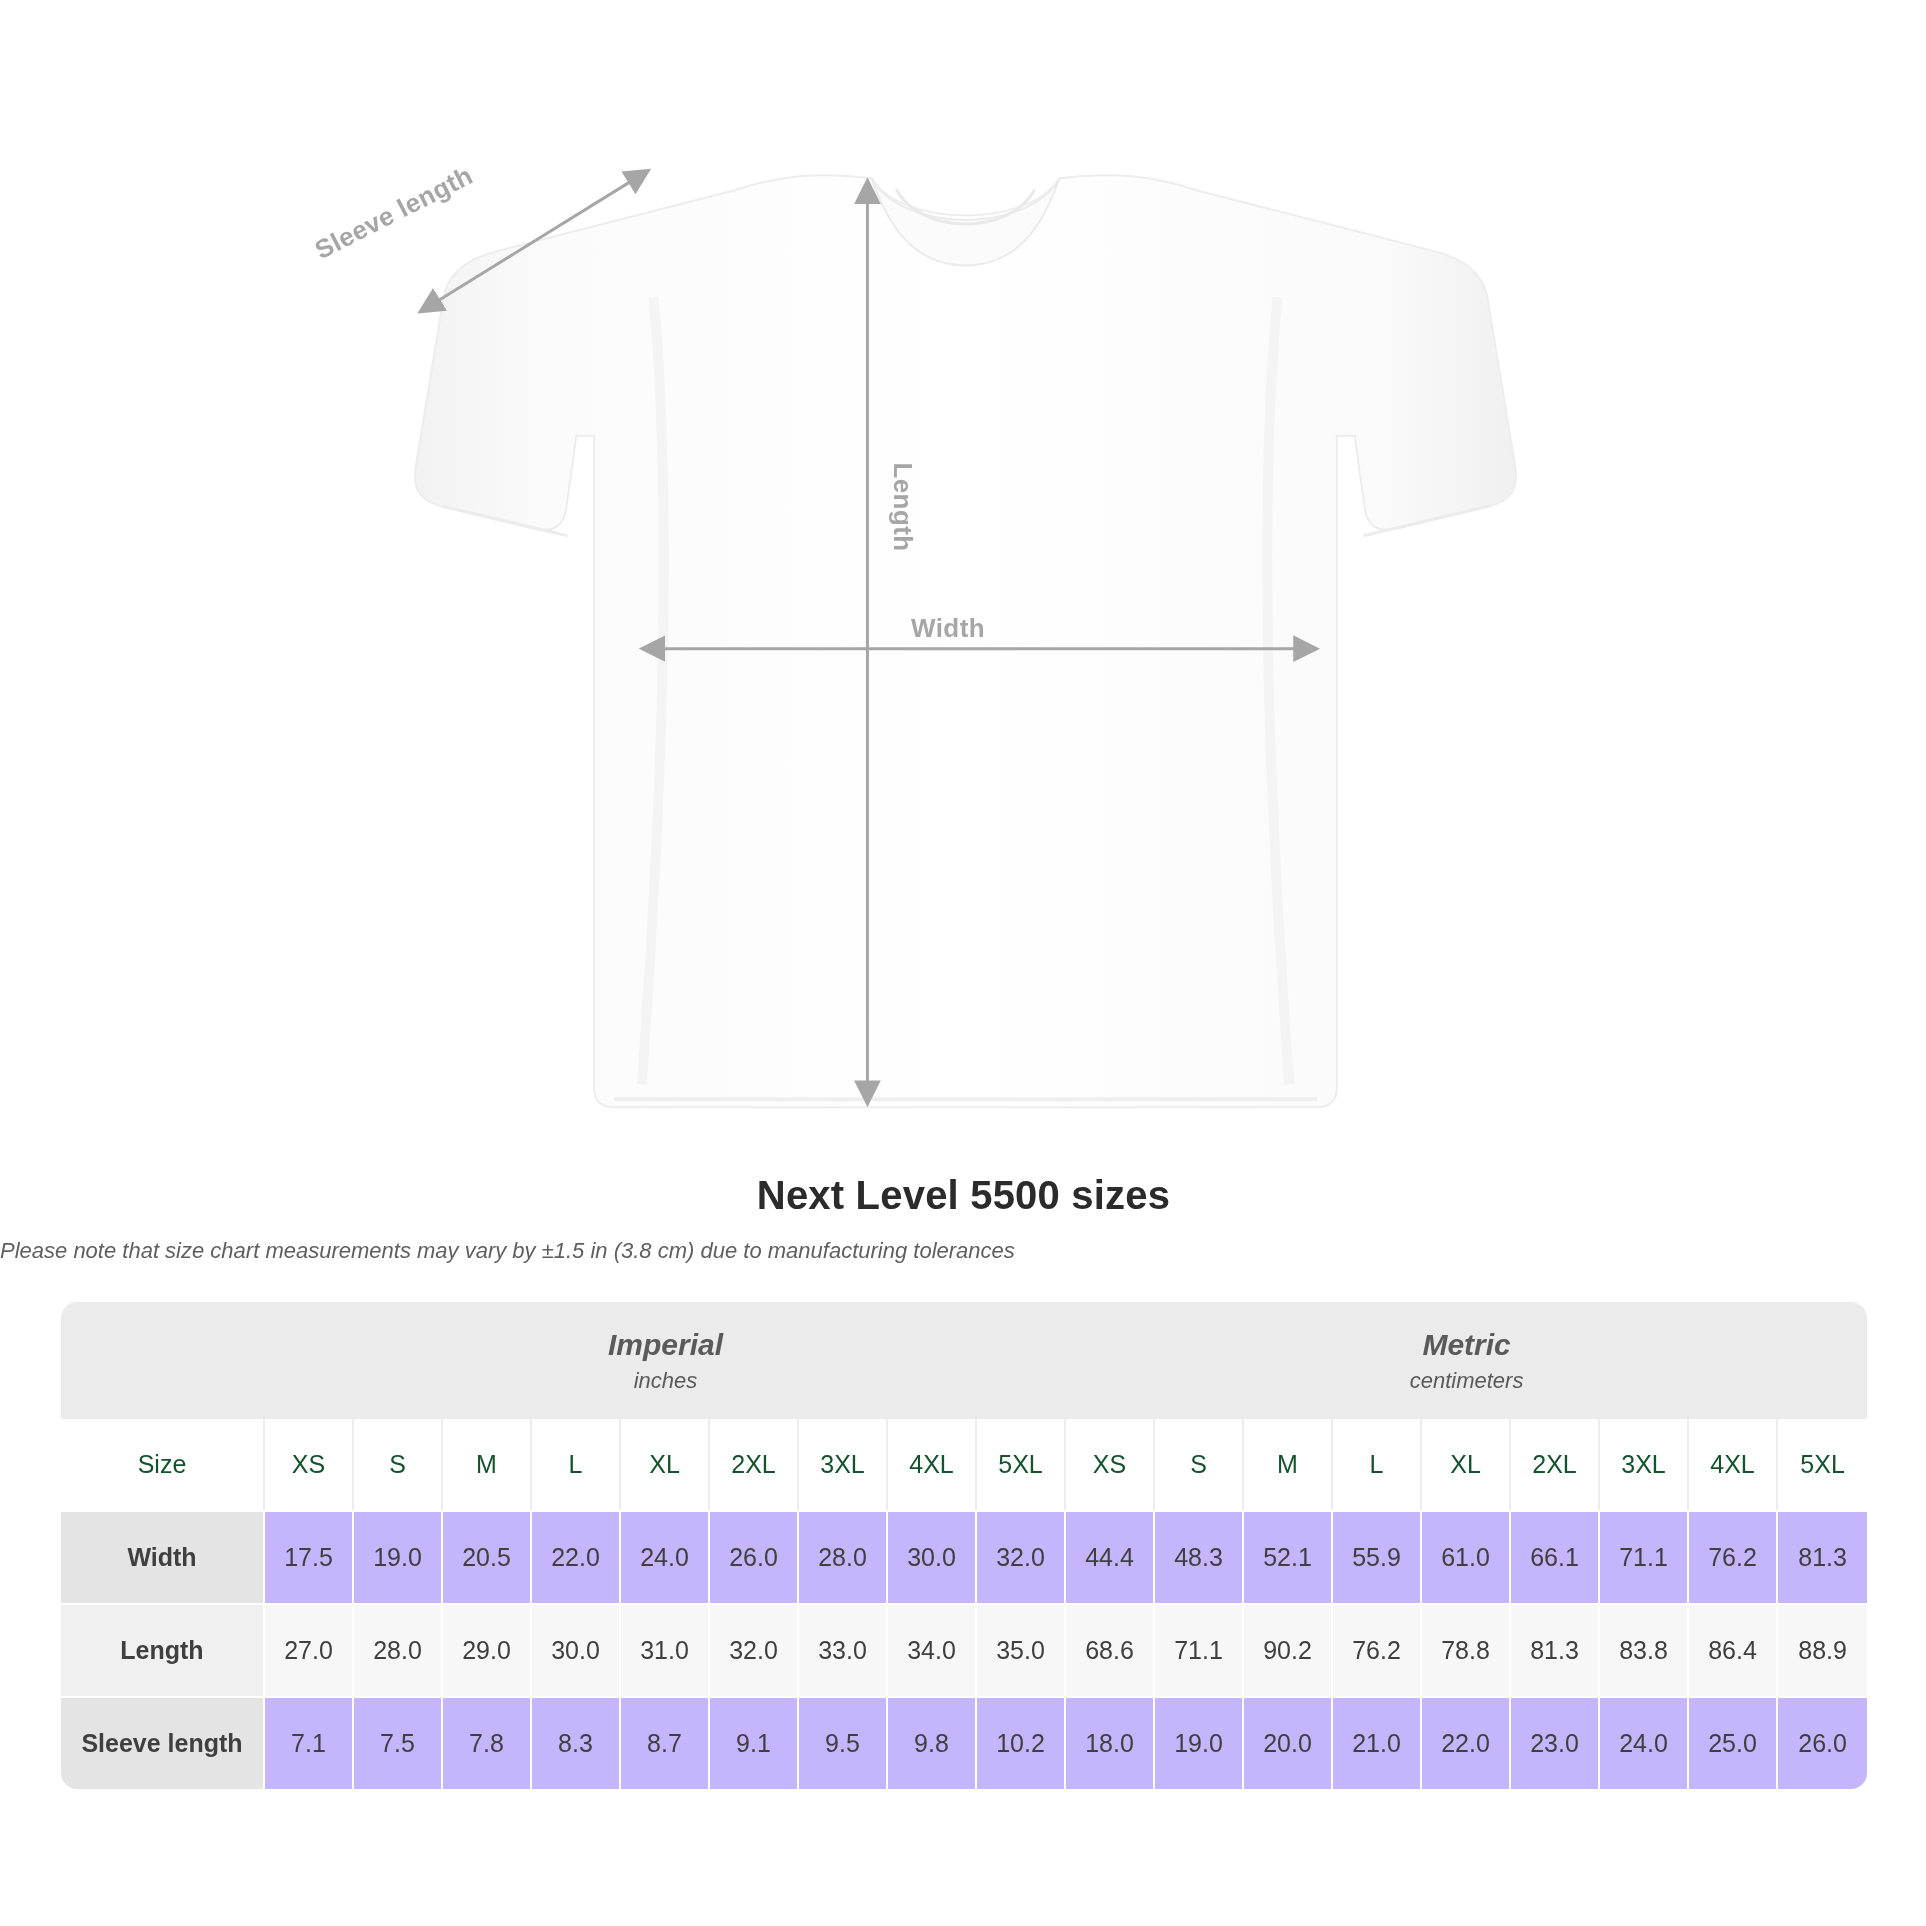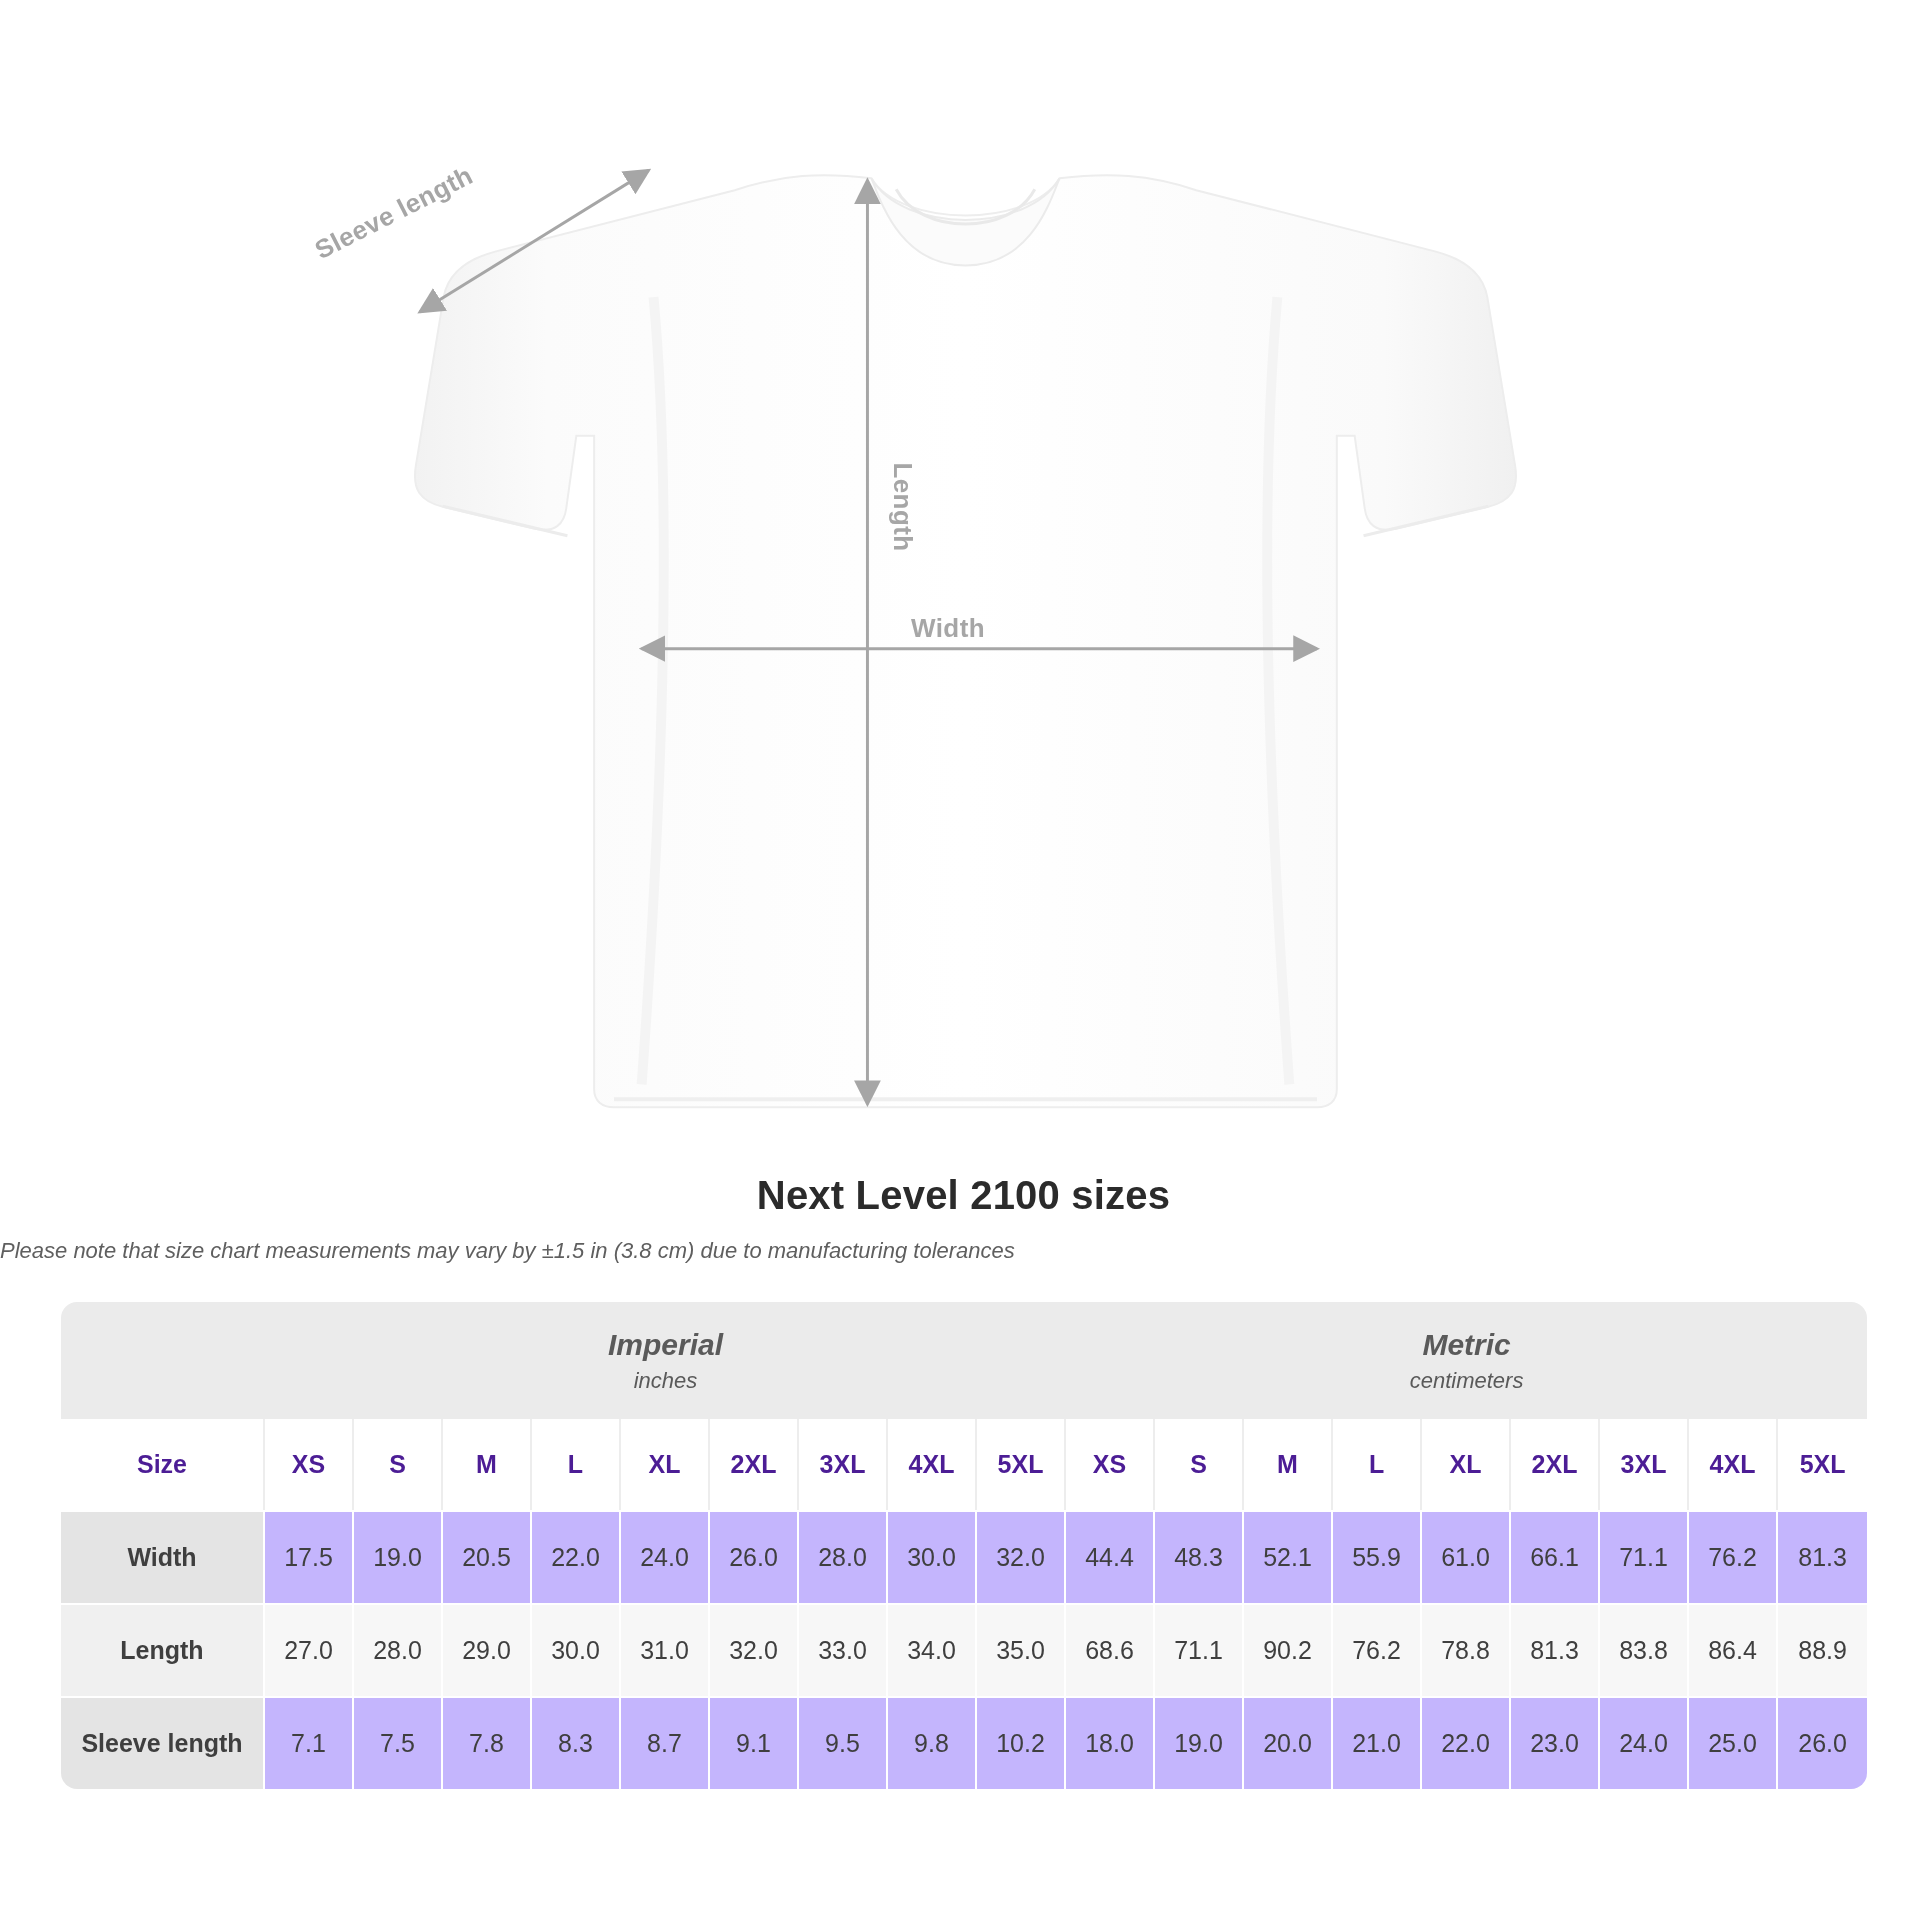--- a/index.html
+++ b/index.html
@@ -123,22 +123,22 @@
   }
   .tl-round { border-top-left-radius: 16px; }
   .tr-round { border-top-right-radius: 16px; }
   .bl-round { border-bottom-left-radius: 16px; }
   .br-round { border-bottom-right-radius: 16px; }
 
   
   tr.size-row td {
     height: 91px;
     background: #ffffff;
-    font-weight: bold;
-    color: #4c1d95;
+    font-weight: normal;
+    color: #14532d;
     font-size: 25px;
     border-right: 2px solid #ededed;
   }
   tr.size-row td:last-child { border-right: none; }
   tr.size-row td.rowlabel {
     background: #ffffff;
     font-size: 25px;
   }
 
   
@@ -227,21 +227,21 @@
       <line x1="876" y1="182" x2="876" y2="1115" stroke="#a6a6a6" stroke-width="3" marker-start="url(#arrowStart)" marker-end="url(#arrowEnd)"></line>
 
       <line x1="648" y1="655" x2="1330" y2="655" stroke="#a6a6a6" stroke-width="3" marker-start="url(#arrowStart)" marker-end="url(#arrowEnd)"></line>
     </svg>
 
     <div class="dim-label dim-sleeve">Sleeve length</div>
     <div class="dim-label dim-length">Length</div>
     <div class="dim-label dim-width">Width</div>
   </div>
 
-  <h1 class="chart-title">Next Level 2100 sizes</h1>
+  <h1 class="chart-title">Next Level 5500 sizes</h1>
   <p class="chart-note">Please note that size chart measurements may vary by ±1.5 in (3.8 cm) due to manufacturing tolerances</p>
 
   <div class="table-wrap">
     <table class="size-table">
       <colgroup>
         <col style="width:204px">
         <col span="18" style="width:89px">
       </colgroup>
       <tbody>
 

